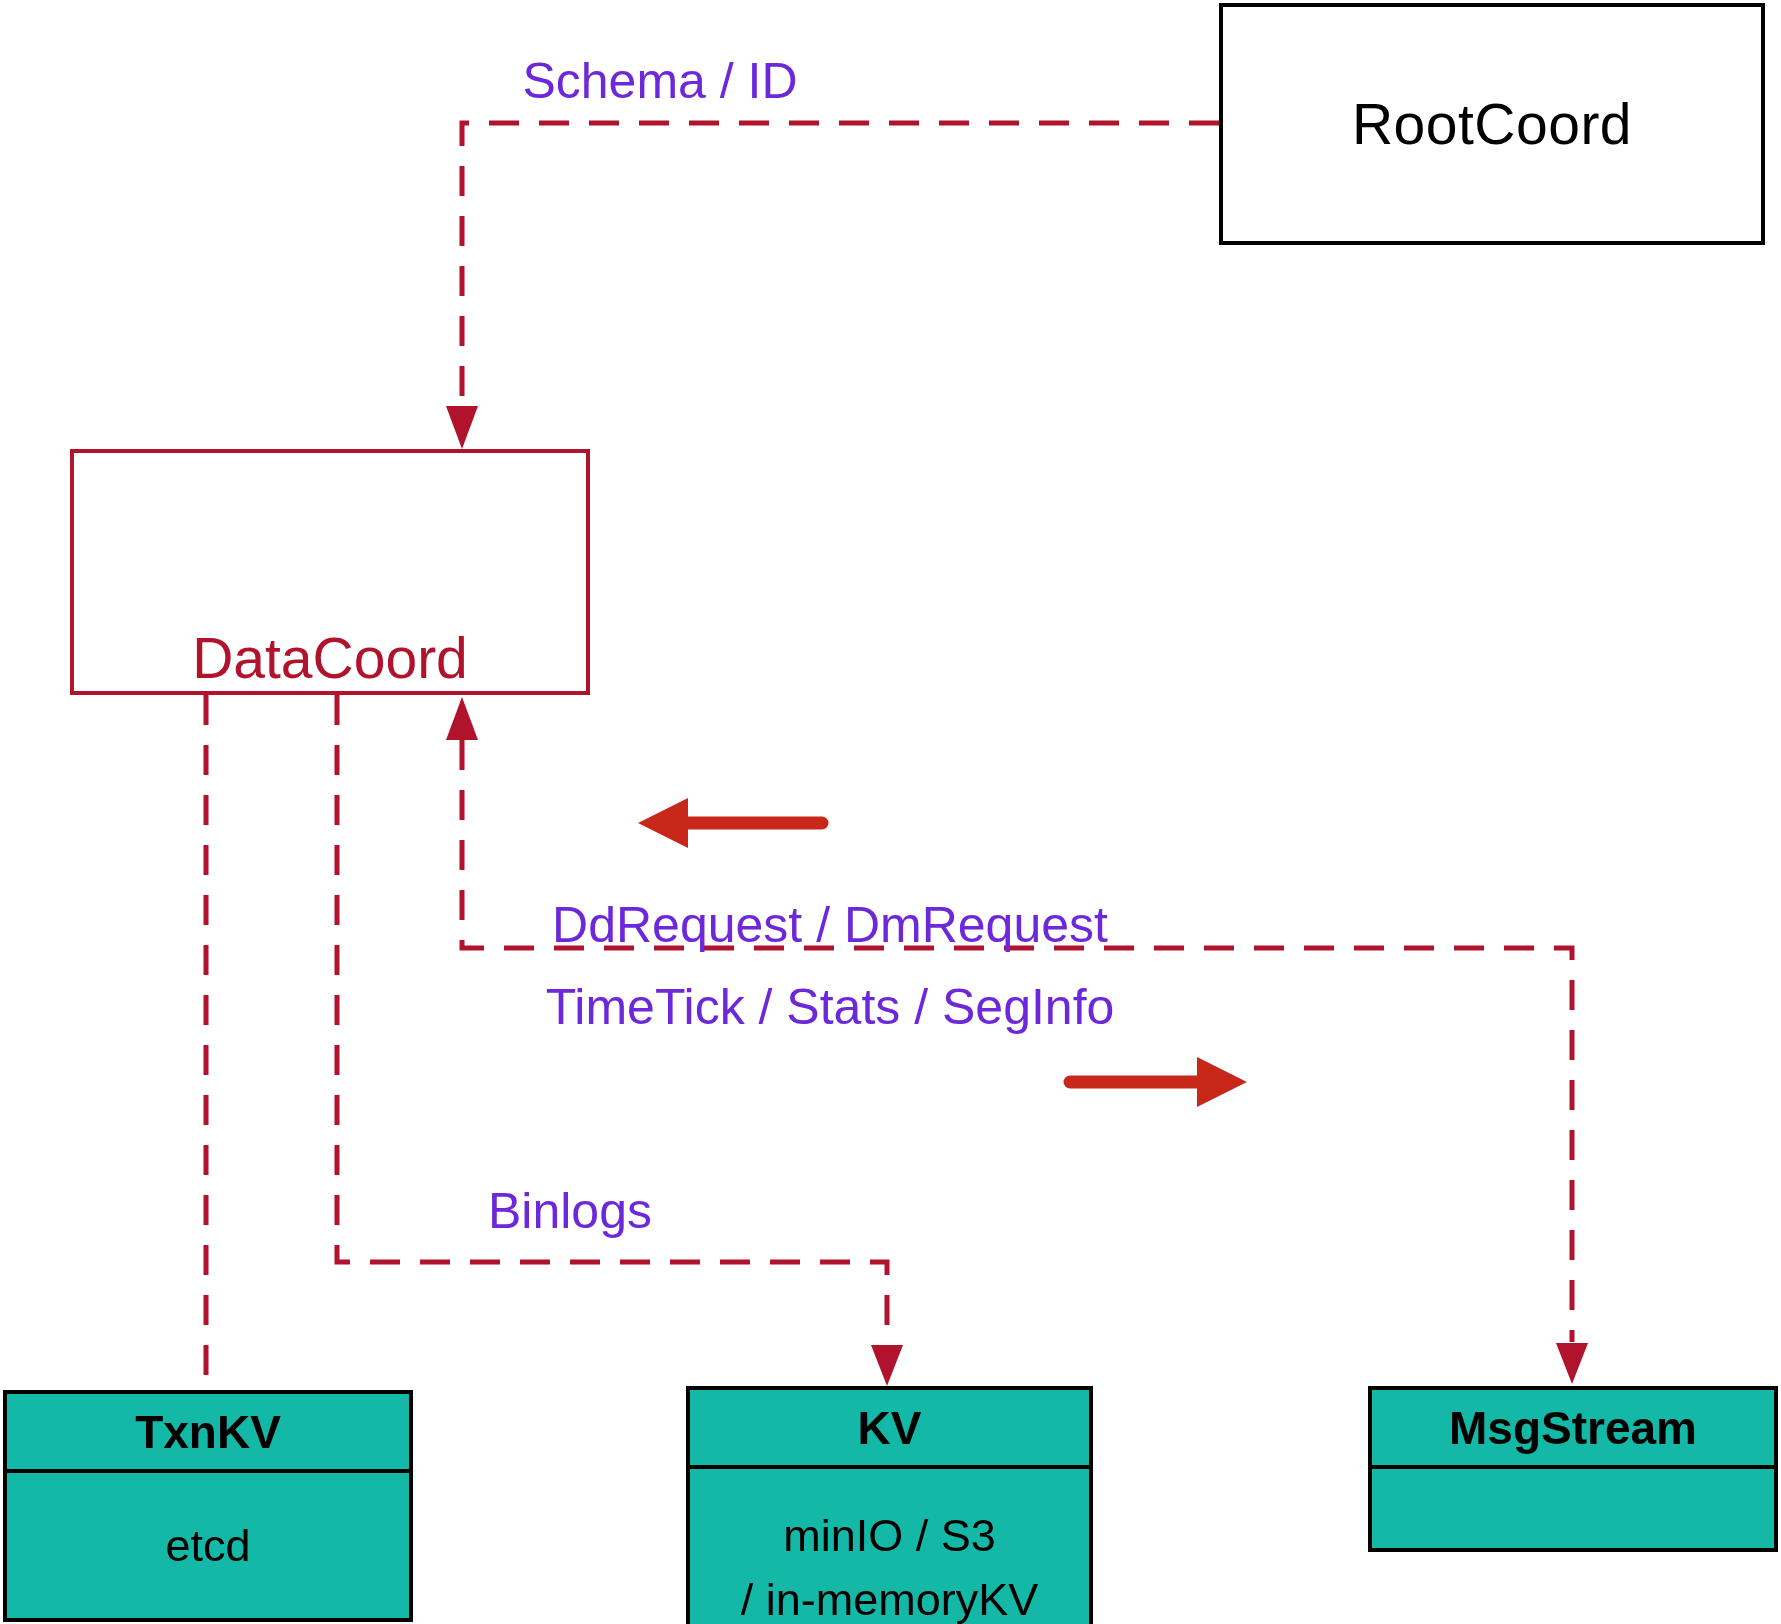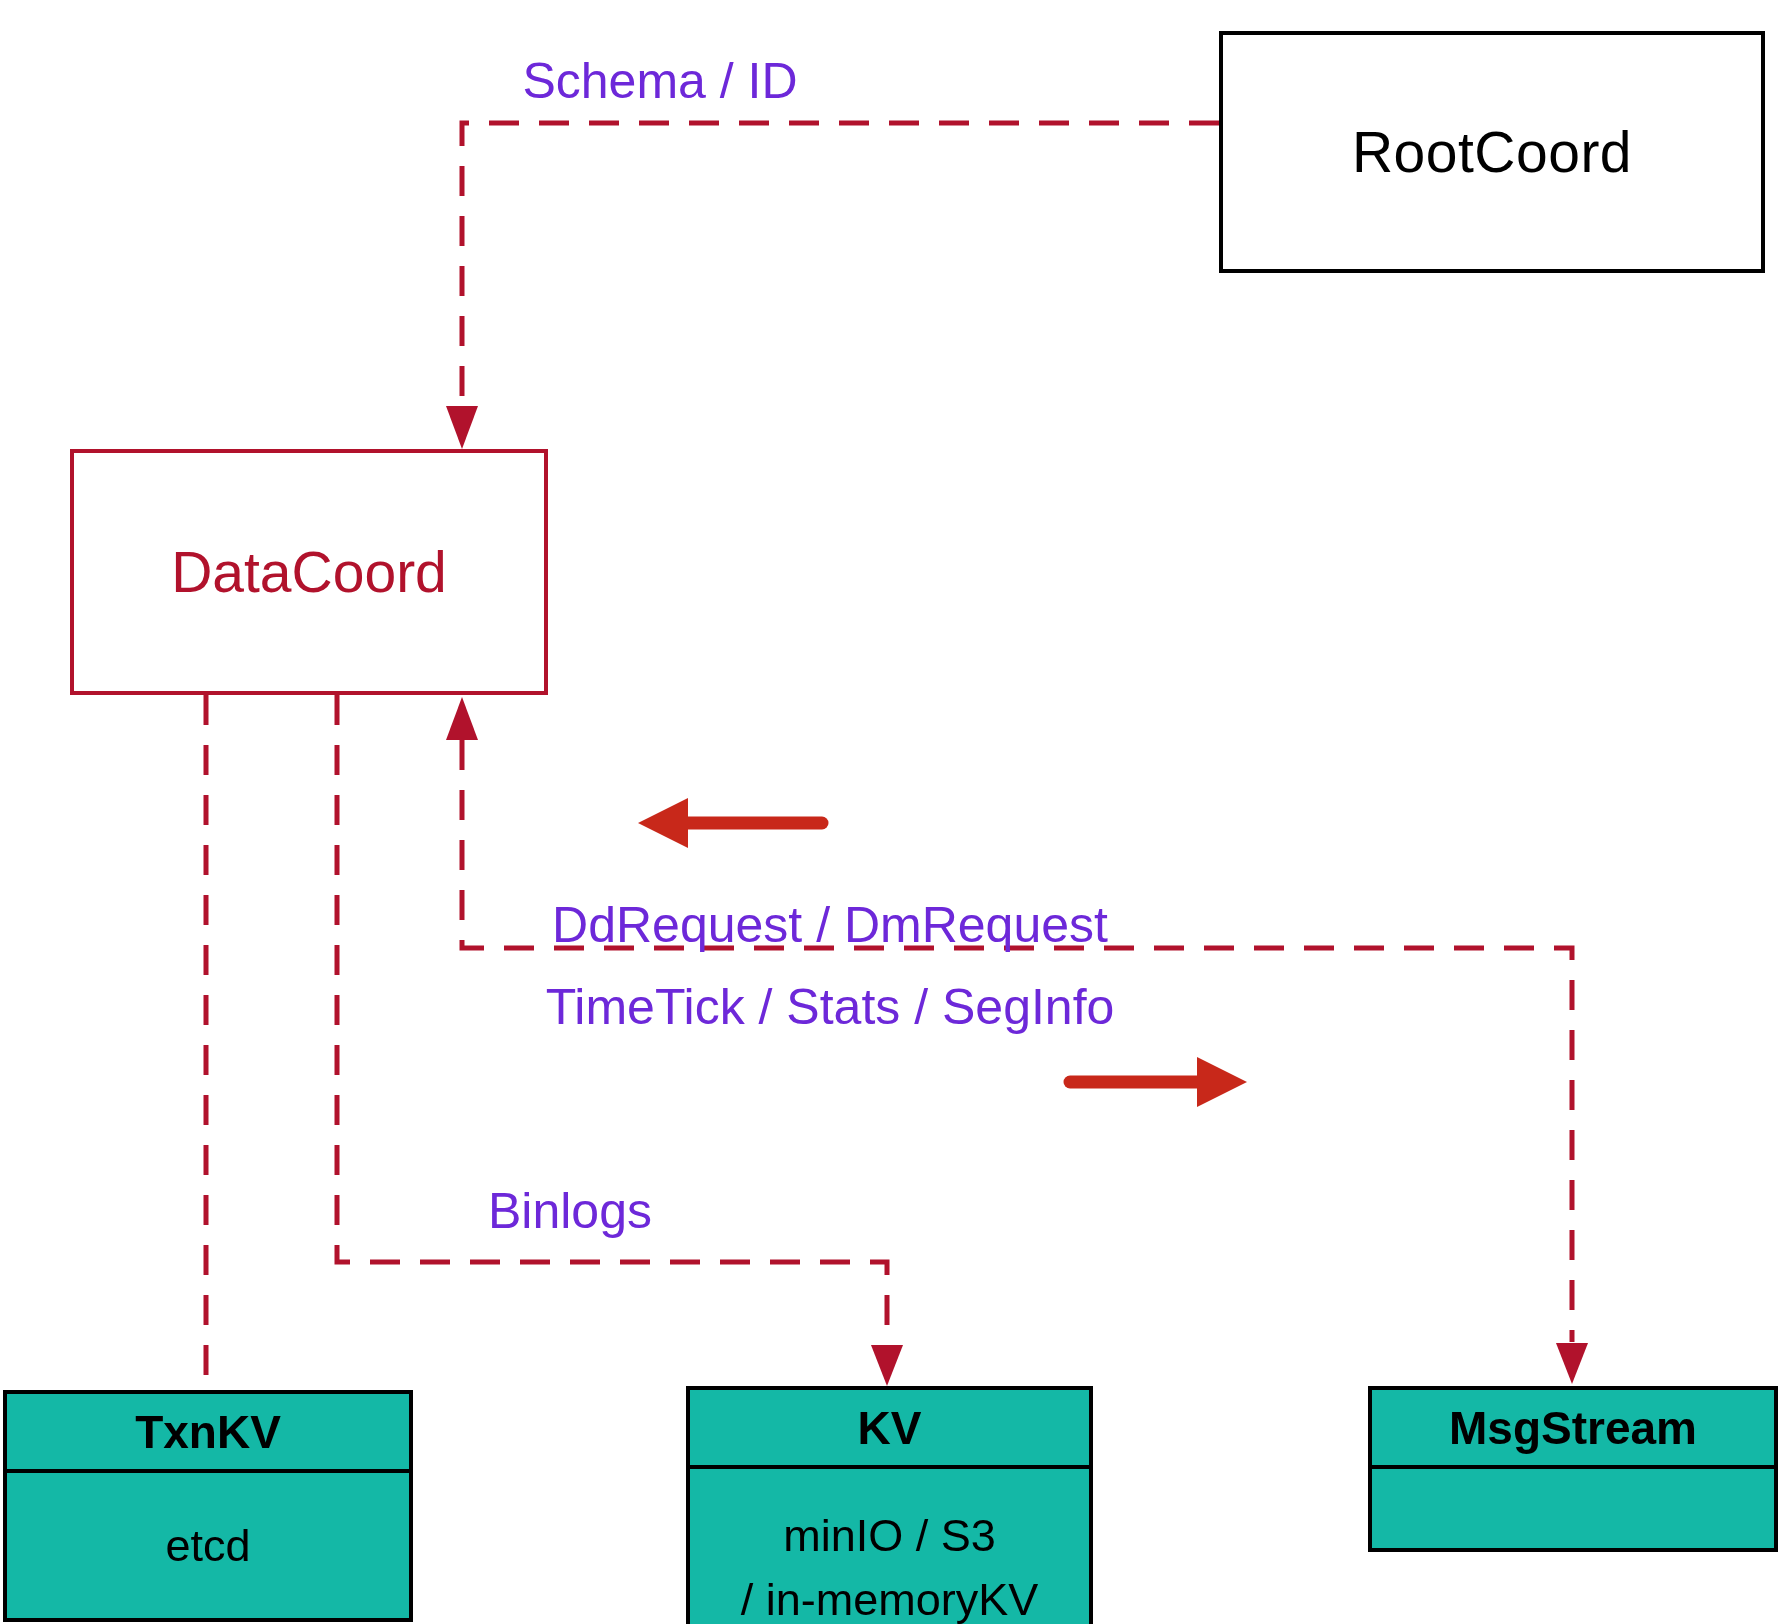--- a/index.html
+++ b/index.html
@@ -107,25 +107,25 @@
       <line x1="822" y1="823" x2="684" y2="823" stroke="#C8281A" stroke-width="13" stroke-linecap="round"></line>
       <polygon points="638,823 688,798 688,848" fill="#C8281A"></polygon>
     </g>
 
     <g>
       <line x1="1070" y1="1082" x2="1201" y2="1082" stroke="#C8281A" stroke-width="13" stroke-linecap="round"></line>
       <polygon points="1247,1082 1197,1057 1197,1107" fill="#C8281A"></polygon>
     </g>
   </svg>
 
-  <div class="node node-plain" style="left:1219px; top:3px; width:546px; height:242px;margin-top:28px;">
+  <div class="node node-plain" style="left:1219px; top:3px; width:546px; height:242px;">
     <span class="node-label">RootCoord</span>
   </div>
 
-  <div class="node node-red" style="left:70px; top:449px; width:478px; height:246px;">
+  <div class="node node-red" style="left:70px; top:449px; width:520px; height:246px;align-items:flex-end;">
     <span class="node-label">DataCoord</span>
   </div>
 
   <div class="store" style="left:3px; top:1390px; width:410px; height:232px;">
     <div class="store-header">TxnKV</div>
     <div class="store-body">
       <span>etcd</span>
     </div>
   </div>
 

